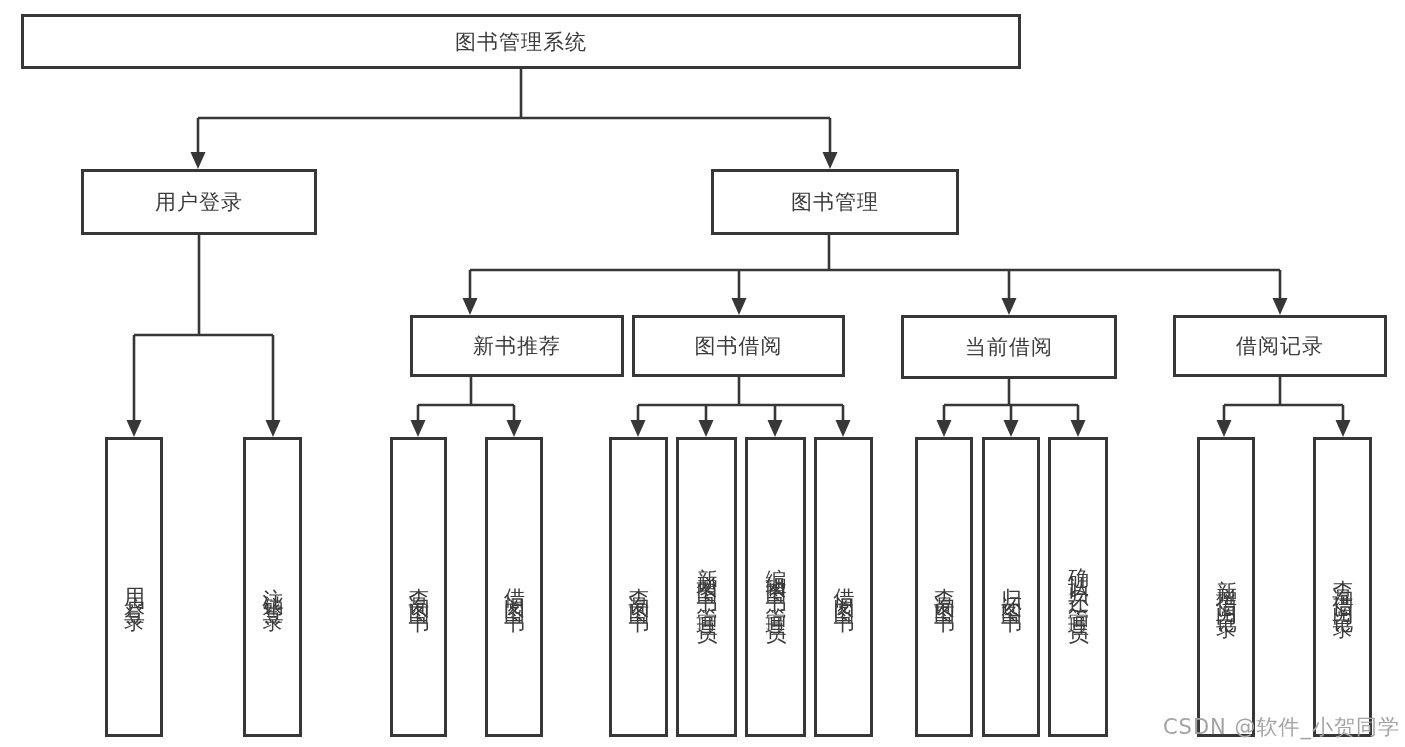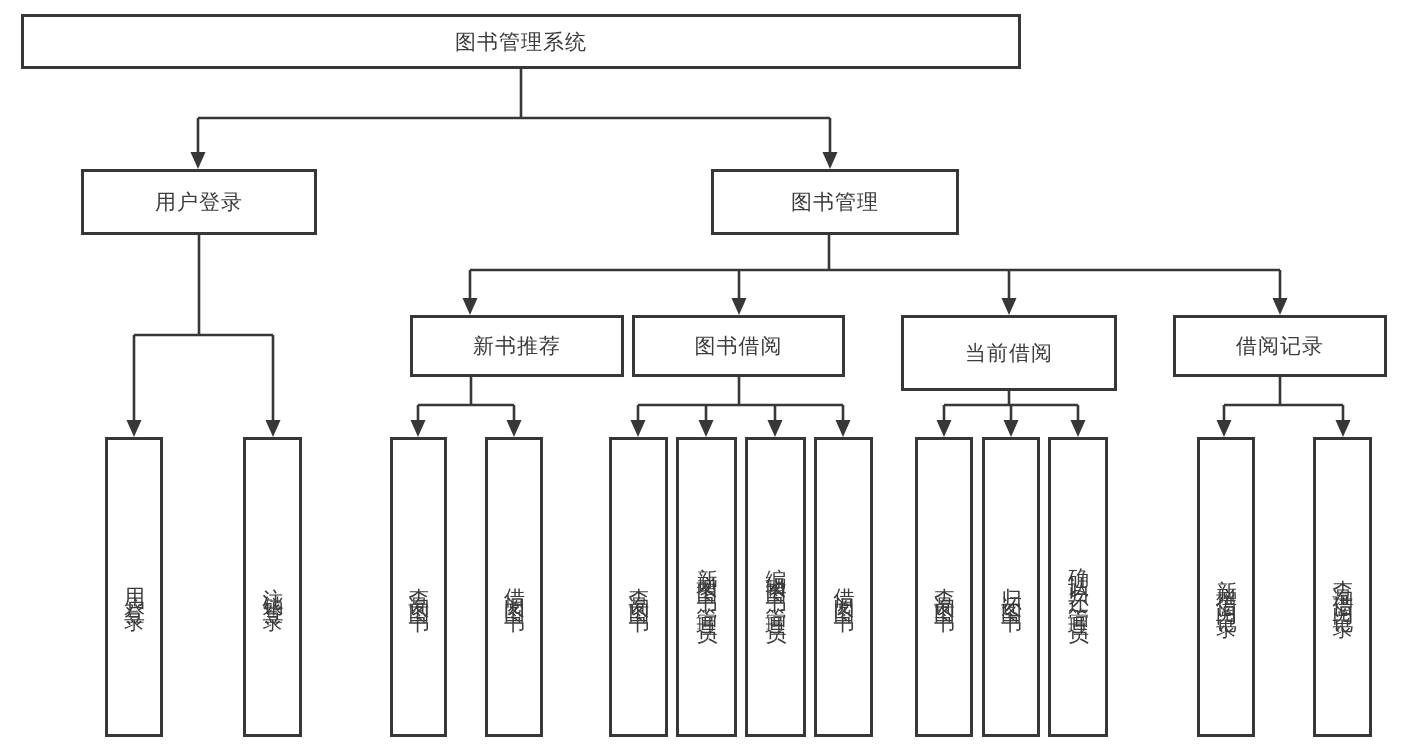--- a/index.html
+++ b/index.html
@@ -119,21 +119,21 @@
     </g>
   </svg>
 
   <div class="node" style="left:21px; top:14px; width:1000px; height:55px;">图书管理系统</div>
 
   <div class="node" style="left:81px; top:169px; width:236px; height:66px;">用户登录</div>
   <div class="node" style="left:711px; top:169px; width:248px; height:66px;">图书管理</div>
 
   <div class="node" style="left:364px; top:315px; width:214px; height:62px;margin-left:46px;">新书推荐</div>
   <div class="node" style="left:632px; top:315px; width:213px; height:62px;text-align:center;">图书借阅</div>
-  <div class="node" style="left:901px; top:315px; width:216px; height:76px;">当前借阅</div>
+  <div class="node" style="left:901px; top:315px; width:216px; height:64px;">当前借阅</div>
   <div class="node" style="left:1173px; top:315px; width:214px; height:62px;">借阅记录</div>
 
   <div class="vnode" style="left:105px; top:437px; width:58px; height:300px;">
     <span>用户登录</span>
   </div>
   <div class="vnode" style="left:243px; top:437px; width:59px; height:300px;">
     <span>注销登录</span>
   </div>
 
   <div class="vnode" style="left:390px; top:437px; width:57px; height:300px;">
@@ -166,14 +166,15 @@
     <span>确认归还（管理员）</span>
   </div>
 
   <div class="vnode" style="left:1197px; top:437px; width:58px; height:300px;">
     <span>新增借阅记录</span>
   </div>
   <div class="vnode" style="left:1313px; top:437px; width:59px; height:300px;">
     <span>查询借阅记录</span>
   </div>
 
+  <div class="watermark">CSDN @软件_小贺同学</div>
 
 </div>
 
 </body></html>

